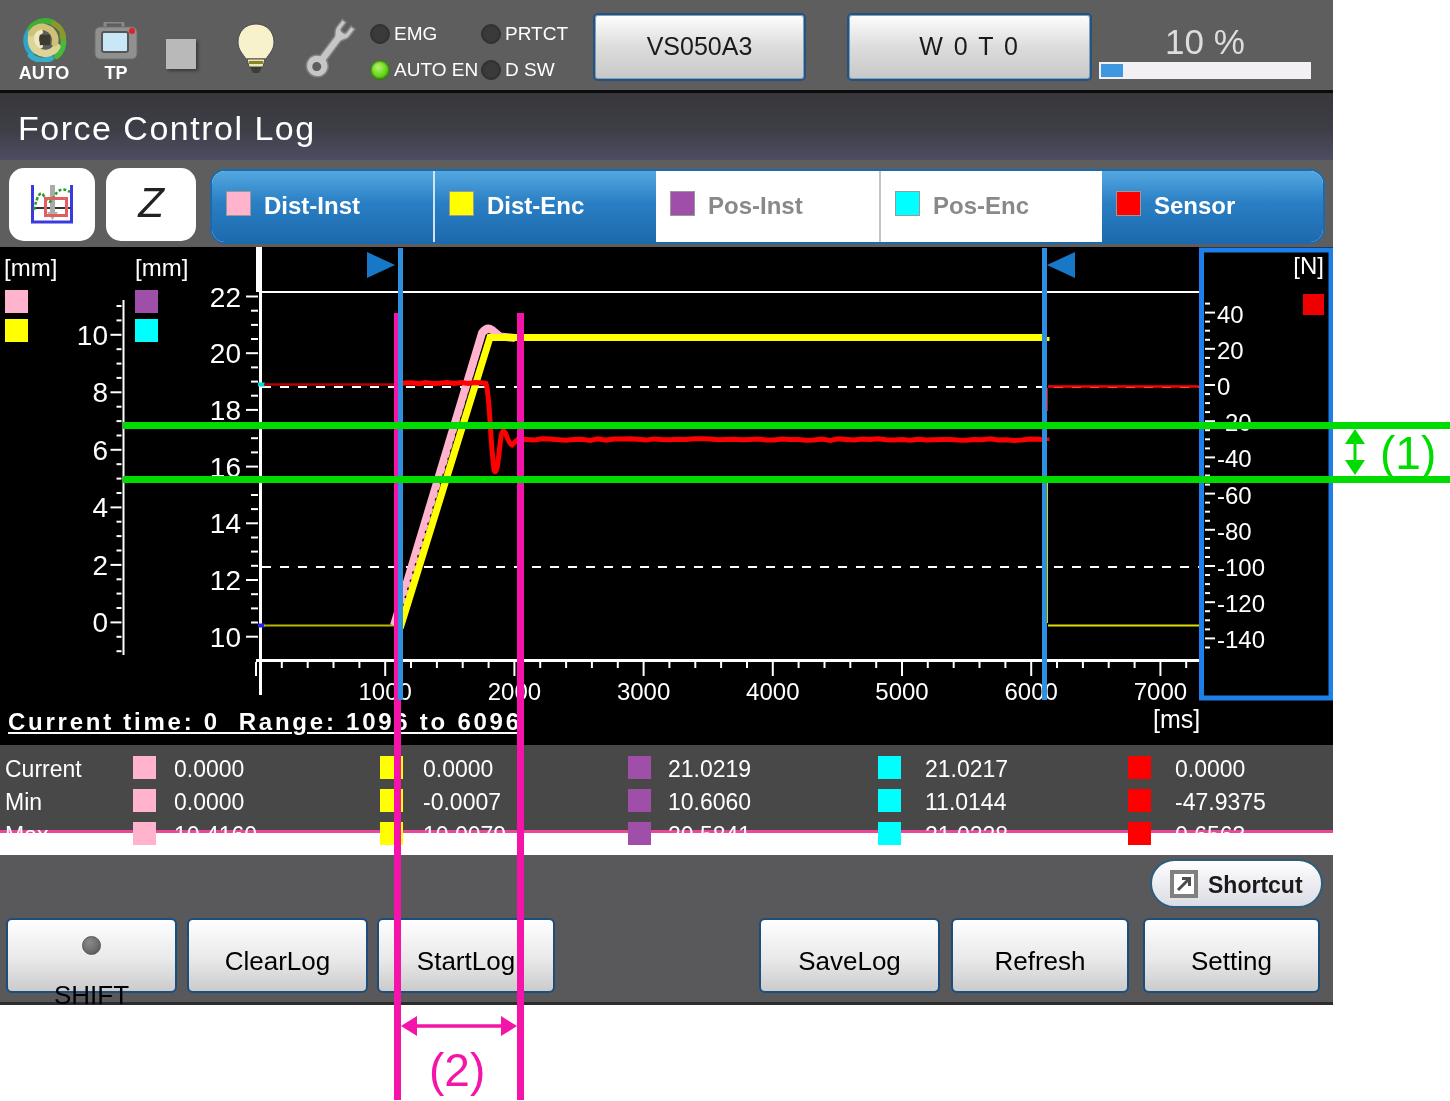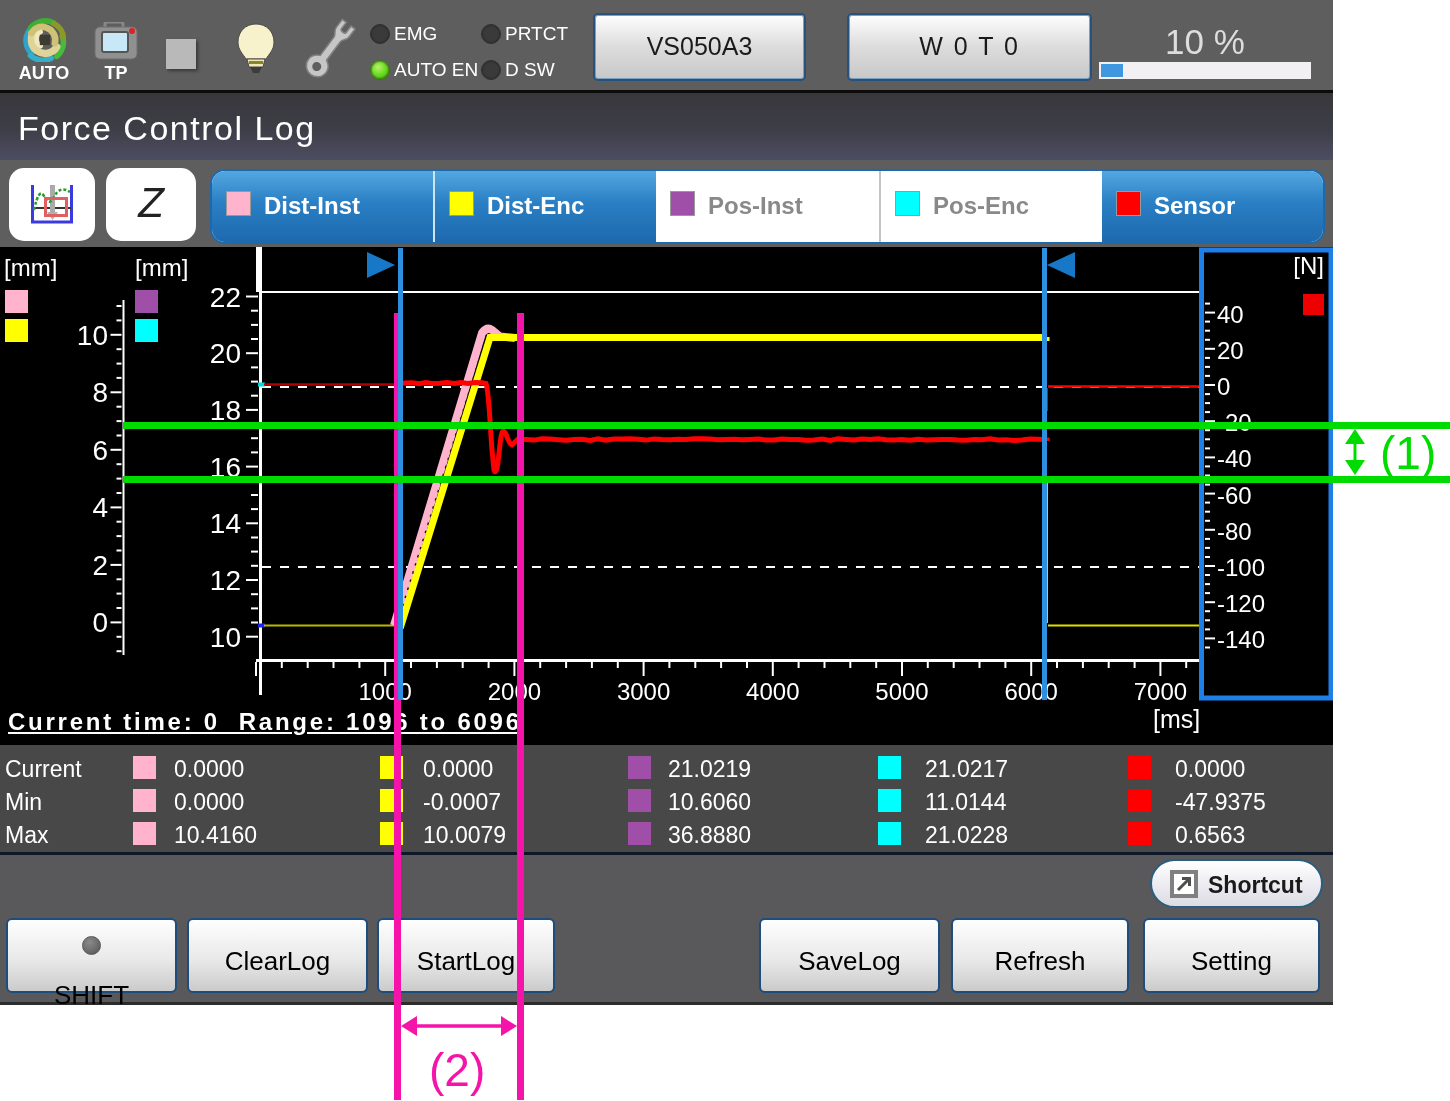--- a/index.html
+++ b/index.html
@@ -11,21 +11,21 @@
 .titlebar span { position:absolute; left:18px; top:109px; font-size:34px; letter-spacing:1.5px; }
 .legendrow { left:0; top:160px; width:1333px; height:87px; background:#5e5e5e; }
 .wbtn { position:absolute; background:#fff; border-radius:15px; top:8px; }
 .seg { position:absolute; }
 .segblue { background:linear-gradient(#53a7e0,#2a7fc4 45%,#1d69ae); color:#fff; }
 .segwhite { background:#fff; color:#898989; }
 .seglabel { position:absolute; left:52px; top:21px; font-size:24px; font-weight:bold; }
 .swatch { position:absolute; left:14px; top:20px; width:25px; height:25px; border:1px solid #999; }
 .statusline { left:8px; top:708px; color:#fff; font-size:24px; font-weight:bold; letter-spacing:2.75px;text-decoration:underline; }
 .mslabel { left:1153px; top:705px; color:#fff; font-size:25px; }
-.table { left:0; top:745px; width:1333px; height:110px; background:#484848; border-bottom:3px solid #0f172a; }
+.table { left:0; top:745px; width:1333px; height:88px; background:#484848; border-bottom:3px solid #ec4899; }
 .trow { position:absolute; left:0; width:1333px; height:33px; color:#fff; font-size:23px; }
 .tsw { position:absolute; top:0px; width:23px; height:23px; }
 .bottom { left:0; top:855px; width:1333px; height:150px; background:#59595b; border-bottom:3px solid #2c2c2c; }
 .btn { position:absolute; top:63px; height:75px; background:linear-gradient(#fefefe,#e9e9e9 55%,#cbcbcb);
   border:2px solid #1d4d7d; border-radius:6px; color:#000;
   font-size:26px; text-align:center; padding-top:26px; }
 .shortcut { position:absolute; left:1150px; top:4px; width:173px; height:49px; background:linear-gradient(#ffffff,#e9e9ef 60%,#dcdce4);
   border:2px solid #2a5d7e; border-radius:25px; font-size:23px; font-weight:bold; color:#1a1a1a; }
 .topbtn { position:absolute; top:13px; height:68px; background:linear-gradient(#fefefe,#dcdcdc 50%,#c8c8c8);
   border:2px solid #26527d; border-radius:5px; box-shadow:0 0 0 1px #7aa0c0 inset; font-size:25px; color:#1a1a1a;
@@ -346,21 +346,21 @@
 <div class="tsw" style="left:1128px;background:#ff0000"></div>
       <span style="position:absolute;left:1175px;top:0px">-47.9375</span>
 </div>
 <div class="trow" style="top:77px">
       <span style="position:absolute;left:5px;top:0px">Max</span>
 <div class="tsw" style="left:133px;background:#ffb3cd"></div>
       <span style="position:absolute;left:174px;top:0px">10.4160</span>
 <div class="tsw" style="left:380px;background:#ffff00"></div>
       <span style="position:absolute;left:423px;top:0px">10.0079</span>
 <div class="tsw" style="left:628px;background:#a04fa8"></div>
-      <span style="position:absolute;left:668px;top:0px">36.8880</span>
+      <span style="position:absolute;left:668px;top:0px">20.5841</span>
 <div class="tsw" style="left:878px;background:#00ffff"></div>
       <span style="position:absolute;left:925px;top:0px">21.0228</span>
 <div class="tsw" style="left:1128px;background:#ff0000"></div>
       <span style="position:absolute;left:1175px;top:0px">0.6563</span>
 </div>
 </div>
 <div class="abs bottom">
 <div class="shortcut">
       <svg style="position:absolute;left:18px;top:9px" width="28" height="28" viewBox="0 0 28 28">
 <rect x="2" y="2" width="24" height="24" fill="#fff" stroke="#808080" stroke-width="4"></rect>

